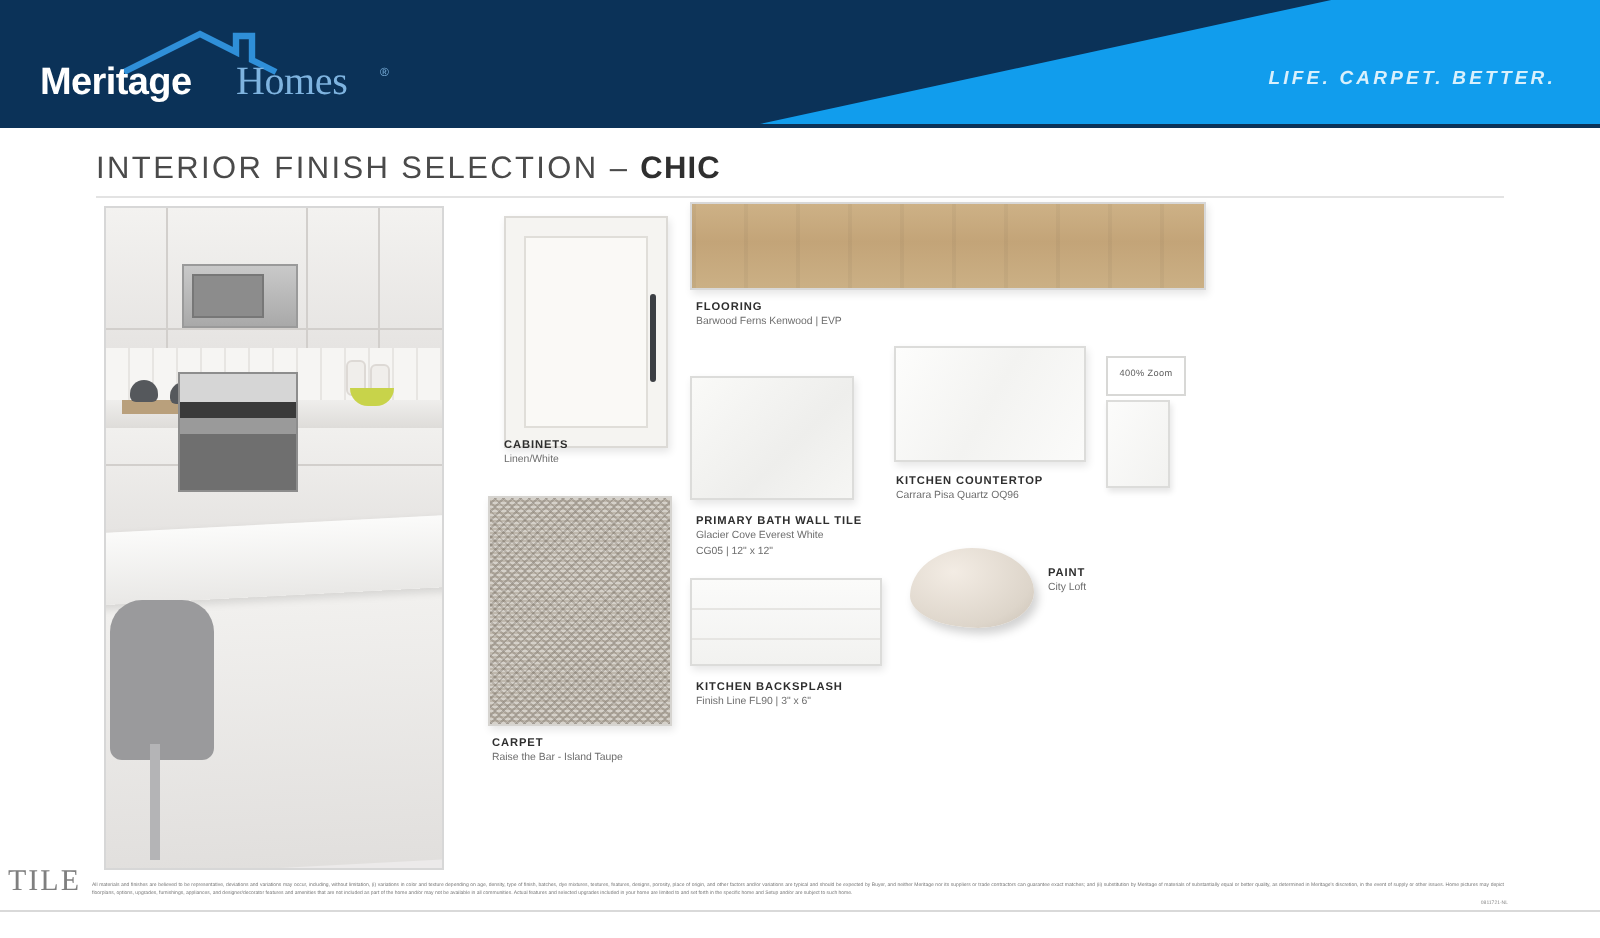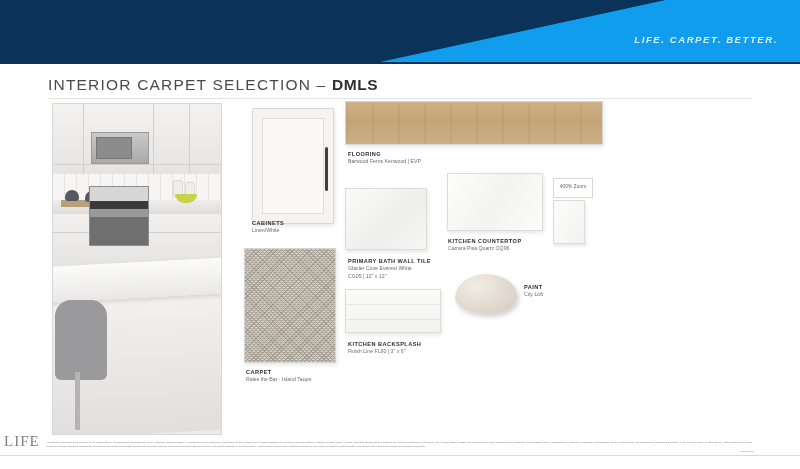--- a/index.html
+++ b/index.html
@@ -146,26 +146,34 @@
     position:absolute;left:4px;top:433px;
     font-family:"Liberation Serif",serif;font-size:15px;color:#555;
     letter-spacing:1px;opacity:.75;
   }
 </style>
 </head>
 <body>
 
 <div class="header">
   <div class="diag"></div>
+  <div class="logo">
+    <svg class="logo-roof" width="92" height="24" viewBox="0 0 92 24">
+      <path d="M2 22 L40 3 L58 12 L58 4 L66 4 L66 16 L78 22" fill="none" stroke="#2f8fd8" stroke-width="3.2" stroke-linejoin="miter"></path>
+    </svg>
+    <div class="logo-word">Meritage</div>
+    <div class="logo-word2">Homes</div>
+    <div class="logo-reg">®</div>
+  </div>
   <div class="tagline">LIFE. CARPET. BETTER.</div>
 </div>
 <div class="header-rule"></div>
 
 <div class="page-title">
-  <span>INTERIOR CARPET SELECTION – </span><b>DMLS</b>
+  <span>INTERIOR FINISH SELECTION – </span><b>CHIC</b>
 </div>
 <div class="title-rule"></div>
 
 <div class="hero">
   <div class="upcab"></div>
   <div class="cabline" style="left:30px;top:0;width:1px;height:70px;"></div>
   <div class="cabline" style="left:100px;top:0;width:1px;height:70px;"></div>
   <div class="cabline" style="left:136px;top:0;width:1px;height:70px;"></div>
   <div class="cabline" style="left:0;top:60px;width:168px;height:1px;"></div>
   <div class="micro">
@@ -234,16 +242,16 @@
   <div class="t">CARPET</div>
   <div class="s">Raise the Bar - Island Taupe</div>
 </div>
 
 <div class="sw paint"></div>
 <div class="lbl" style="left:524px;top:283px;">
   <div class="t">PAINT</div>
   <div class="s">City Loft</div>
 </div>
 
-<div class="dmls">LIFE</div>
+<div class="dmls">TILE</div>
 <div class="footer-text">All materials and finishes are believed to be representative, deviations and variations may occur, including, without limitation, (i) variations in color and texture depending on age, density, type of finish, batches, dye mixtures, textures, features, designs, porosity, place of origin, and other factors and/or variations are typical and should be expected by Buyer, and neither Meritage nor its suppliers or trade contractors can guarantee exact matches; and (ii) substitution by Meritage of materials of substantially equal or better quality, as determined in Meritage's discretion, in the event of supply or other issues. Home pictures may depict floorplans, options, upgrades, furnishings, appliances, and designer/decorator features and amenities that are not included as part of the home and/or may not be available in all communities. Actual features and selected upgrades included in your home are limited to and set forth in the specific home and Setup and/or are subject to such home.</div>
 <div class="footer-code">0811721-NL</div>
 <div class="footer-rule"></div>
 
 </body></html>

